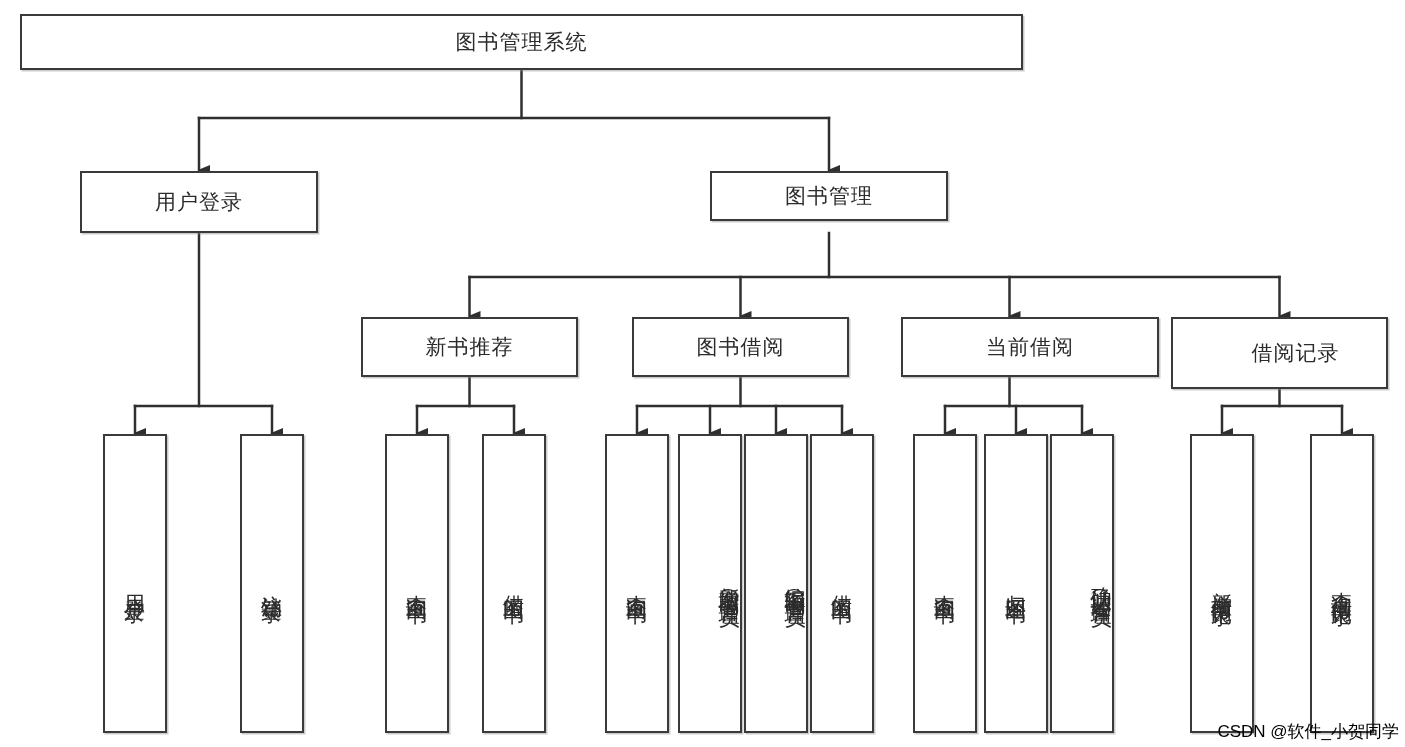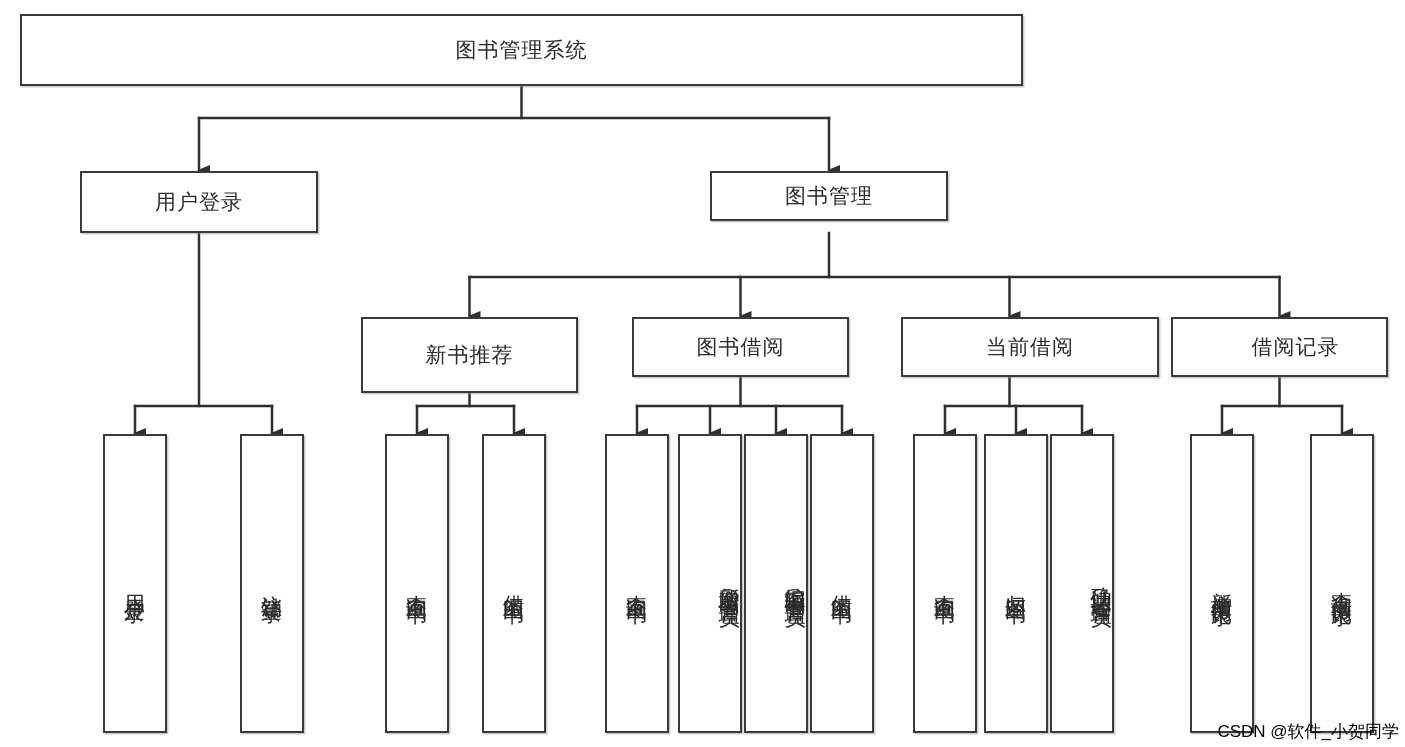--- a/index.html
+++ b/index.html
@@ -107,39 +107,39 @@
         <path d="M1016,406 L1016,433" marker-end="url(#arrow)"></path>
         <path d="M1082,406 L1082,433" marker-end="url(#arrow)"></path>
         <path d="M1279.5,377 L1279.5,406"></path>
         <path d="M1222,406 L1342,406"></path>
         <path d="M1222,406 L1222,433" marker-end="url(#arrow)"></path>
         <path d="M1342,406 L1342,433" marker-end="url(#arrow)"></path>
       </g>
   </svg>
 
   <div id="nodes">
-      <div class="node node-h" style="left: 20px; top: 14px; width: 1003px; height: 72px;">
+      <div class="node node-h" style="left: 20px; top: 14px; width: 1003px; height: 56px;">
         <span>图书管理系统</span>
       </div>
       <div class="node node-h" style="left: 80px; top: 171px; width: 238px; height: 62px;">
         <span>用户登录</span>
       </div>
       <div class="node node-h" style="left: 710px; top: 171px; width: 238px; height: 50px;">
         <span>图书管理</span>
       </div>
-      <div class="node node-h" style="left: 361px; top: 317px; width: 217px; height: 76px;">
+      <div class="node node-h" style="left: 361px; top: 317px; width: 217px; height: 60px;">
         <span>新书推荐</span>
       </div>
       <div class="node node-h" style="left: 632px; top: 317px; width: 217px; height: 60px;">
         <span>图书借阅</span>
       </div>
       <div class="node node-h" style="left: 901px; top: 317px; width: 258px; height: 60px;">
         <span>当前借阅</span>
       </div>
-      <div class="node node-h" style="left: 1171px; top: 317px; width: 217px; height: 60px; padding-left: 32px;">
+      <div class="node node-h" style="left: 1171px; top: 317px; width: 217px; height: 72px; padding-left: 32px;">
         <span>借阅记录</span>
       </div>
       <div class="node node-v mid" style="left: 103px; top: 434px; width: 64px; height: 299px;">
         <span>用户登录</span>
       </div>
       <div class="node node-v mid" style="left: 240px; top: 434px; width: 64px; height: 299px;">
         <span>注销登录</span>
       </div>
       <div class="node node-v mid" style="left: 385px; top: 434px; width: 64px; height: 299px;">
         <span>查询图书</span>

